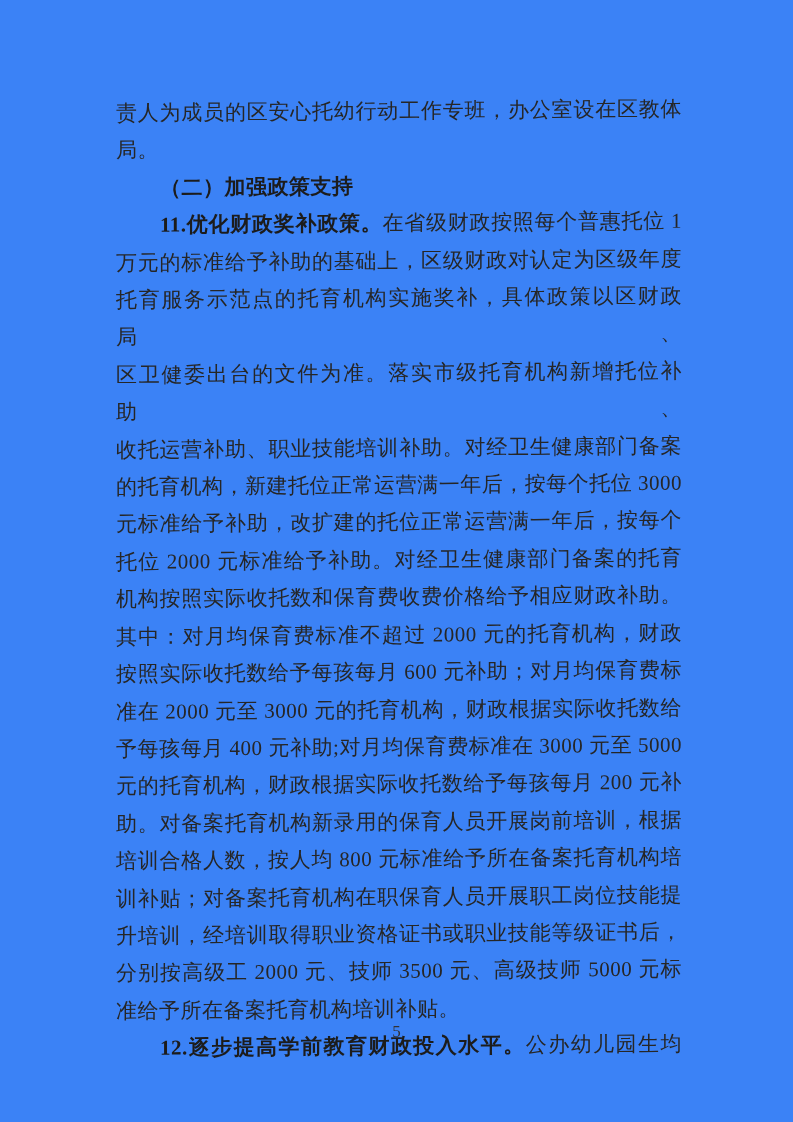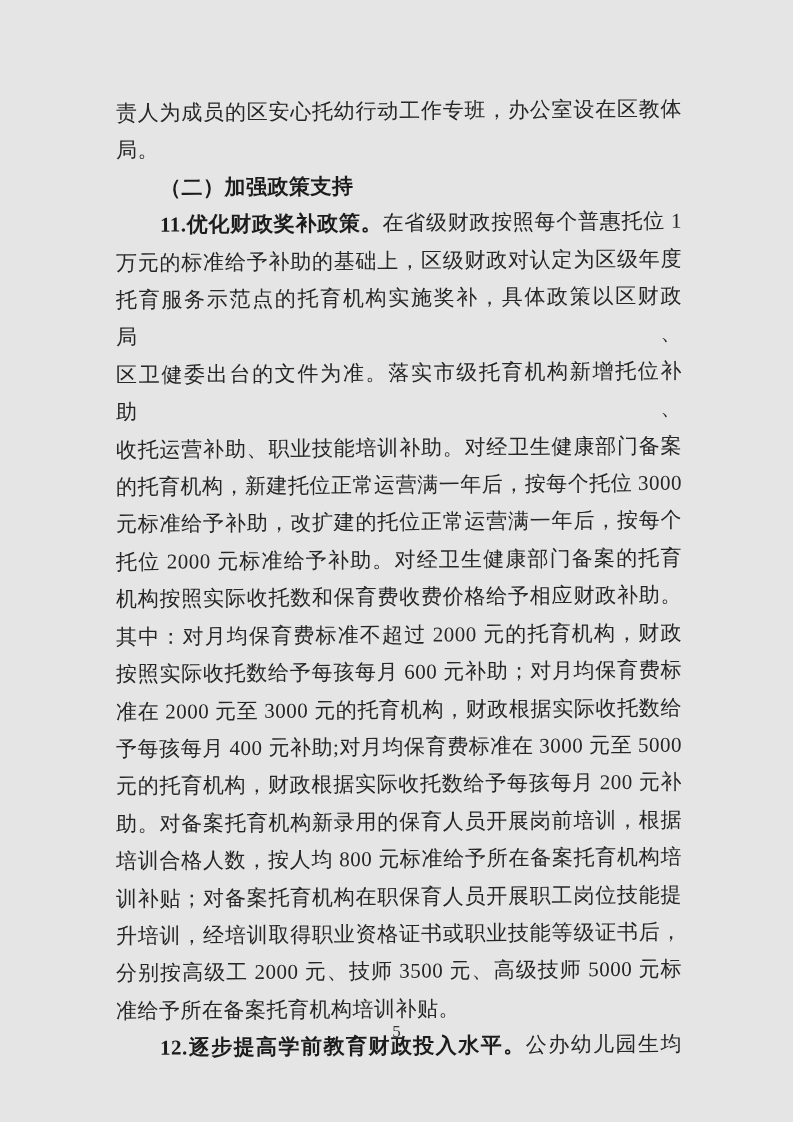--- a/index.html
+++ b/index.html
@@ -1,20 +1,20 @@
 <!DOCTYPE html>
 <html><head>
 <meta charset="utf-8">
 <style>
   html, body { margin: 0; padding: 0; background: #ffffff; }
   .page {
     position: relative;
     width: 793px;
     height: 1122px;
-    background: #e5e5e5;
+    background: #3b82f6;
     overflow: hidden;
     font-family: "Liberation Serif", "DejaVu Serif", serif;
     color: #262626;
   }
   .body-text {
     position: absolute;
     left: 116px;
     top: 95px;
     width: 566px;
     transform: skewY(-0.45deg);

